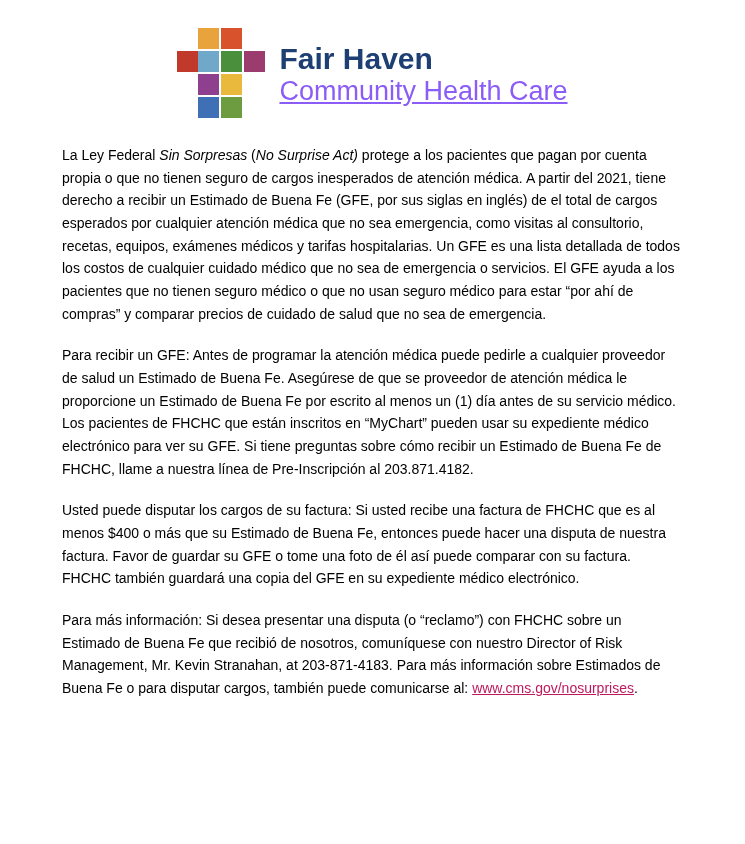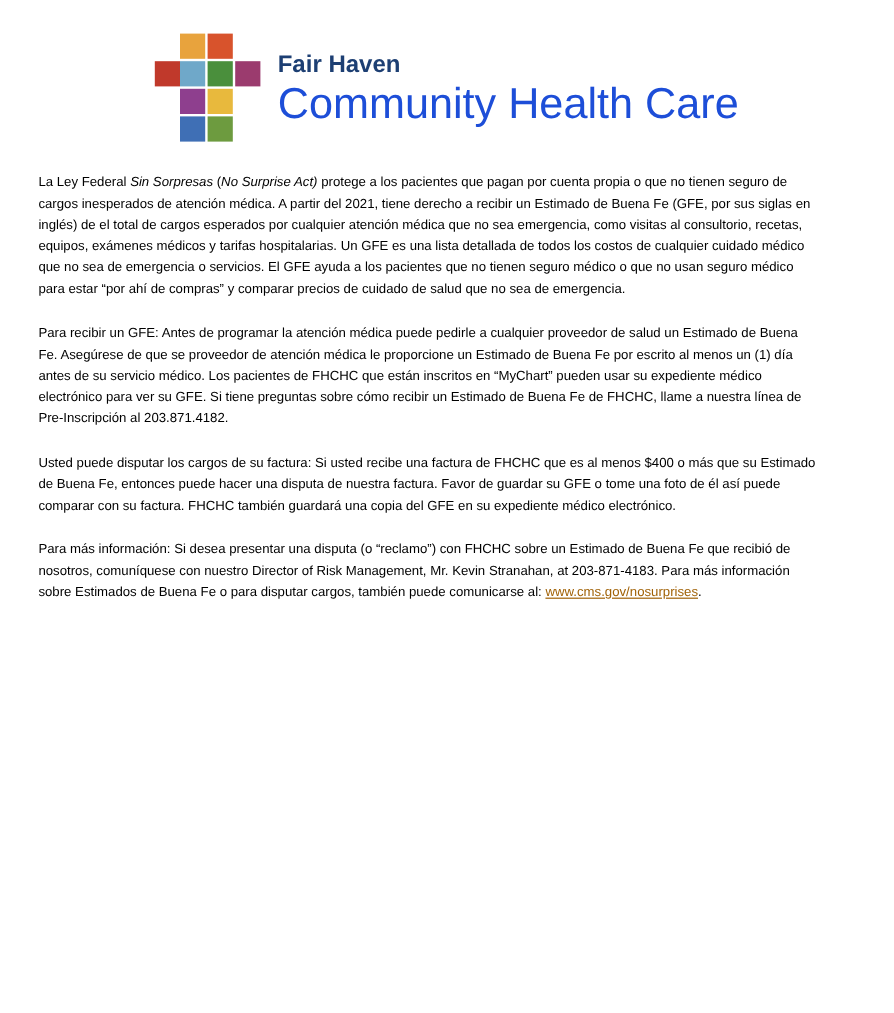--- a/index.html
+++ b/index.html
@@ -50,47 +50,48 @@
   .p6 { left: 67px;  top: 23px;  background: #9b3b6e; }
   .p7 { left: 21px;  top: 46px;  background: #8e3f8e; }
   .p8 { left: 44px;  top: 46px;  background: #e8b93d; }
   .p9 { left: 21px;  top: 69px;  background: #3f6fb5; }
   .p10{ left: 44px;  top: 69px;  background: #6d9b3f; }
 
   .logo-words {
     line-height: 1.0;
   }
   .logo-line1 {
-    font-size: 20px;
+    font-size: 30px;
     font-weight: bold;
     color: #1d3f73;
     letter-spacing: 0px;
     margin-bottom: 4px;
   }
   .logo-line2 {
-    font-size: 36px;
-    color: #1d4ed8;
+    font-size: 27px;
+    color: #8b5cf6;
     letter-spacing: 0px;
+    text-decoration: underline;
   }
 
   
   .content {
-    padding: 16px 62px 0 32px;
-    font-size: 11px;
+    padding: 16px 62px 0 62px;
+    font-size: 14px;
     line-height: 1.62;
     text-align: left;
   }
   .para {
     margin: 0 0 19px 0;
   }
   .para:last-child { margin-bottom: 0; }
   .u { }
   .i { font-style: italic; }
   .link {
-    color: #a16207;
+    color: #be185d;
   }
 </style>
 </head>
 <body>
 
 <div class="page">
 
   <div class="logo-block">
     <div class="logo-mark">
       <span class="sq p1"></span>

